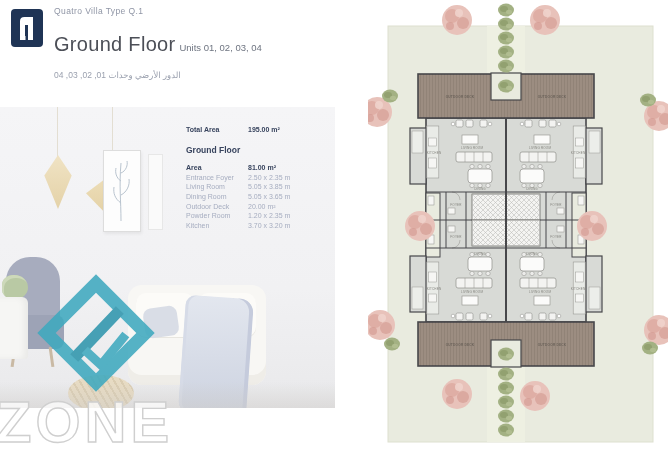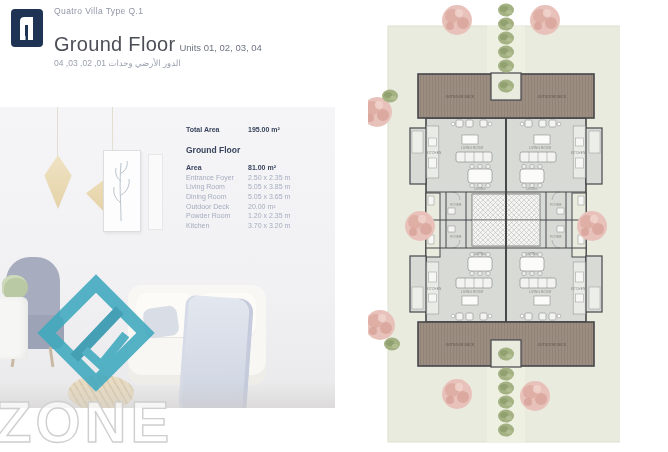--- a/index.html
+++ b/index.html
@@ -1,26 +1,26 @@
 <!DOCTYPE html>
 <html><head>
 <meta charset="utf-8">
 <style>
   html,body{margin:0;padding:0;background:#fff;}
-  #stage{position:relative;width:620px;height:452px;background:#fff;overflow:hidden;
+  #stage{position:relative;width:668px;height:452px;background:#fff;overflow:hidden;
          font-family:"Liberation Sans",sans-serif;}
   
   .hdr{position:absolute;left:10px;top:6px;width:340px;}
   .logo{position:absolute;left:0;top:2px;width:34px;height:40px;}
   .hdr-text{position:absolute;left:44px;top:0;width:300px;}
   .hdr-sub{font-size:8.5px;color:#8f95a5;letter-spacing:.4px;}
   .hdr-title-row{margin-top:17px;white-space:nowrap;}
   .hdr-title{font-size:20px;color:#4c4f57;font-weight:500;letter-spacing:.3px;}
   .hdr-units{font-size:9.5px;color:#6e7480;font-weight:500;margin-left:4px;}
-  .hdr-ar{font-size:8.5px;color:#9aa0ae;margin-top:2px;direction:rtl;text-align:left;width:210px;}
+  .hdr-ar{font-size:8.5px;color:#9aa0ae;margin-top:14px;direction:rtl;text-align:left;width:210px;}
   
   .photo{position:absolute;left:0;top:107px;width:335px;height:301px;
          background:linear-gradient(180deg,#f5f5f7 0%,#f1f1f3 60%,#e9e9eb 100%);overflow:hidden;}
   .cord{position:absolute;width:1px;background:#e3ded2;}
   .lamp1{position:absolute;left:40px;top:48px;width:36px;height:54px;background:linear-gradient(180deg,#f0e3c4,#e4d2a8);
          clip-path:polygon(50% 0,88% 38%,50% 100%,12% 38%);}
   .lamp2{position:absolute;left:86px;top:66px;width:54px;height:48px;background:linear-gradient(180deg,#eedfba,#e2cfa2);
          clip-path:polygon(50% 0,100% 42%,50% 100%,0 42%);}
   .frame{position:absolute;left:103px;top:43px;width:36px;height:80px;background:#fdfdfd;
          border:1px solid #dddddd;box-shadow:1px 2px 3px rgba(0,0,0,.06);}

